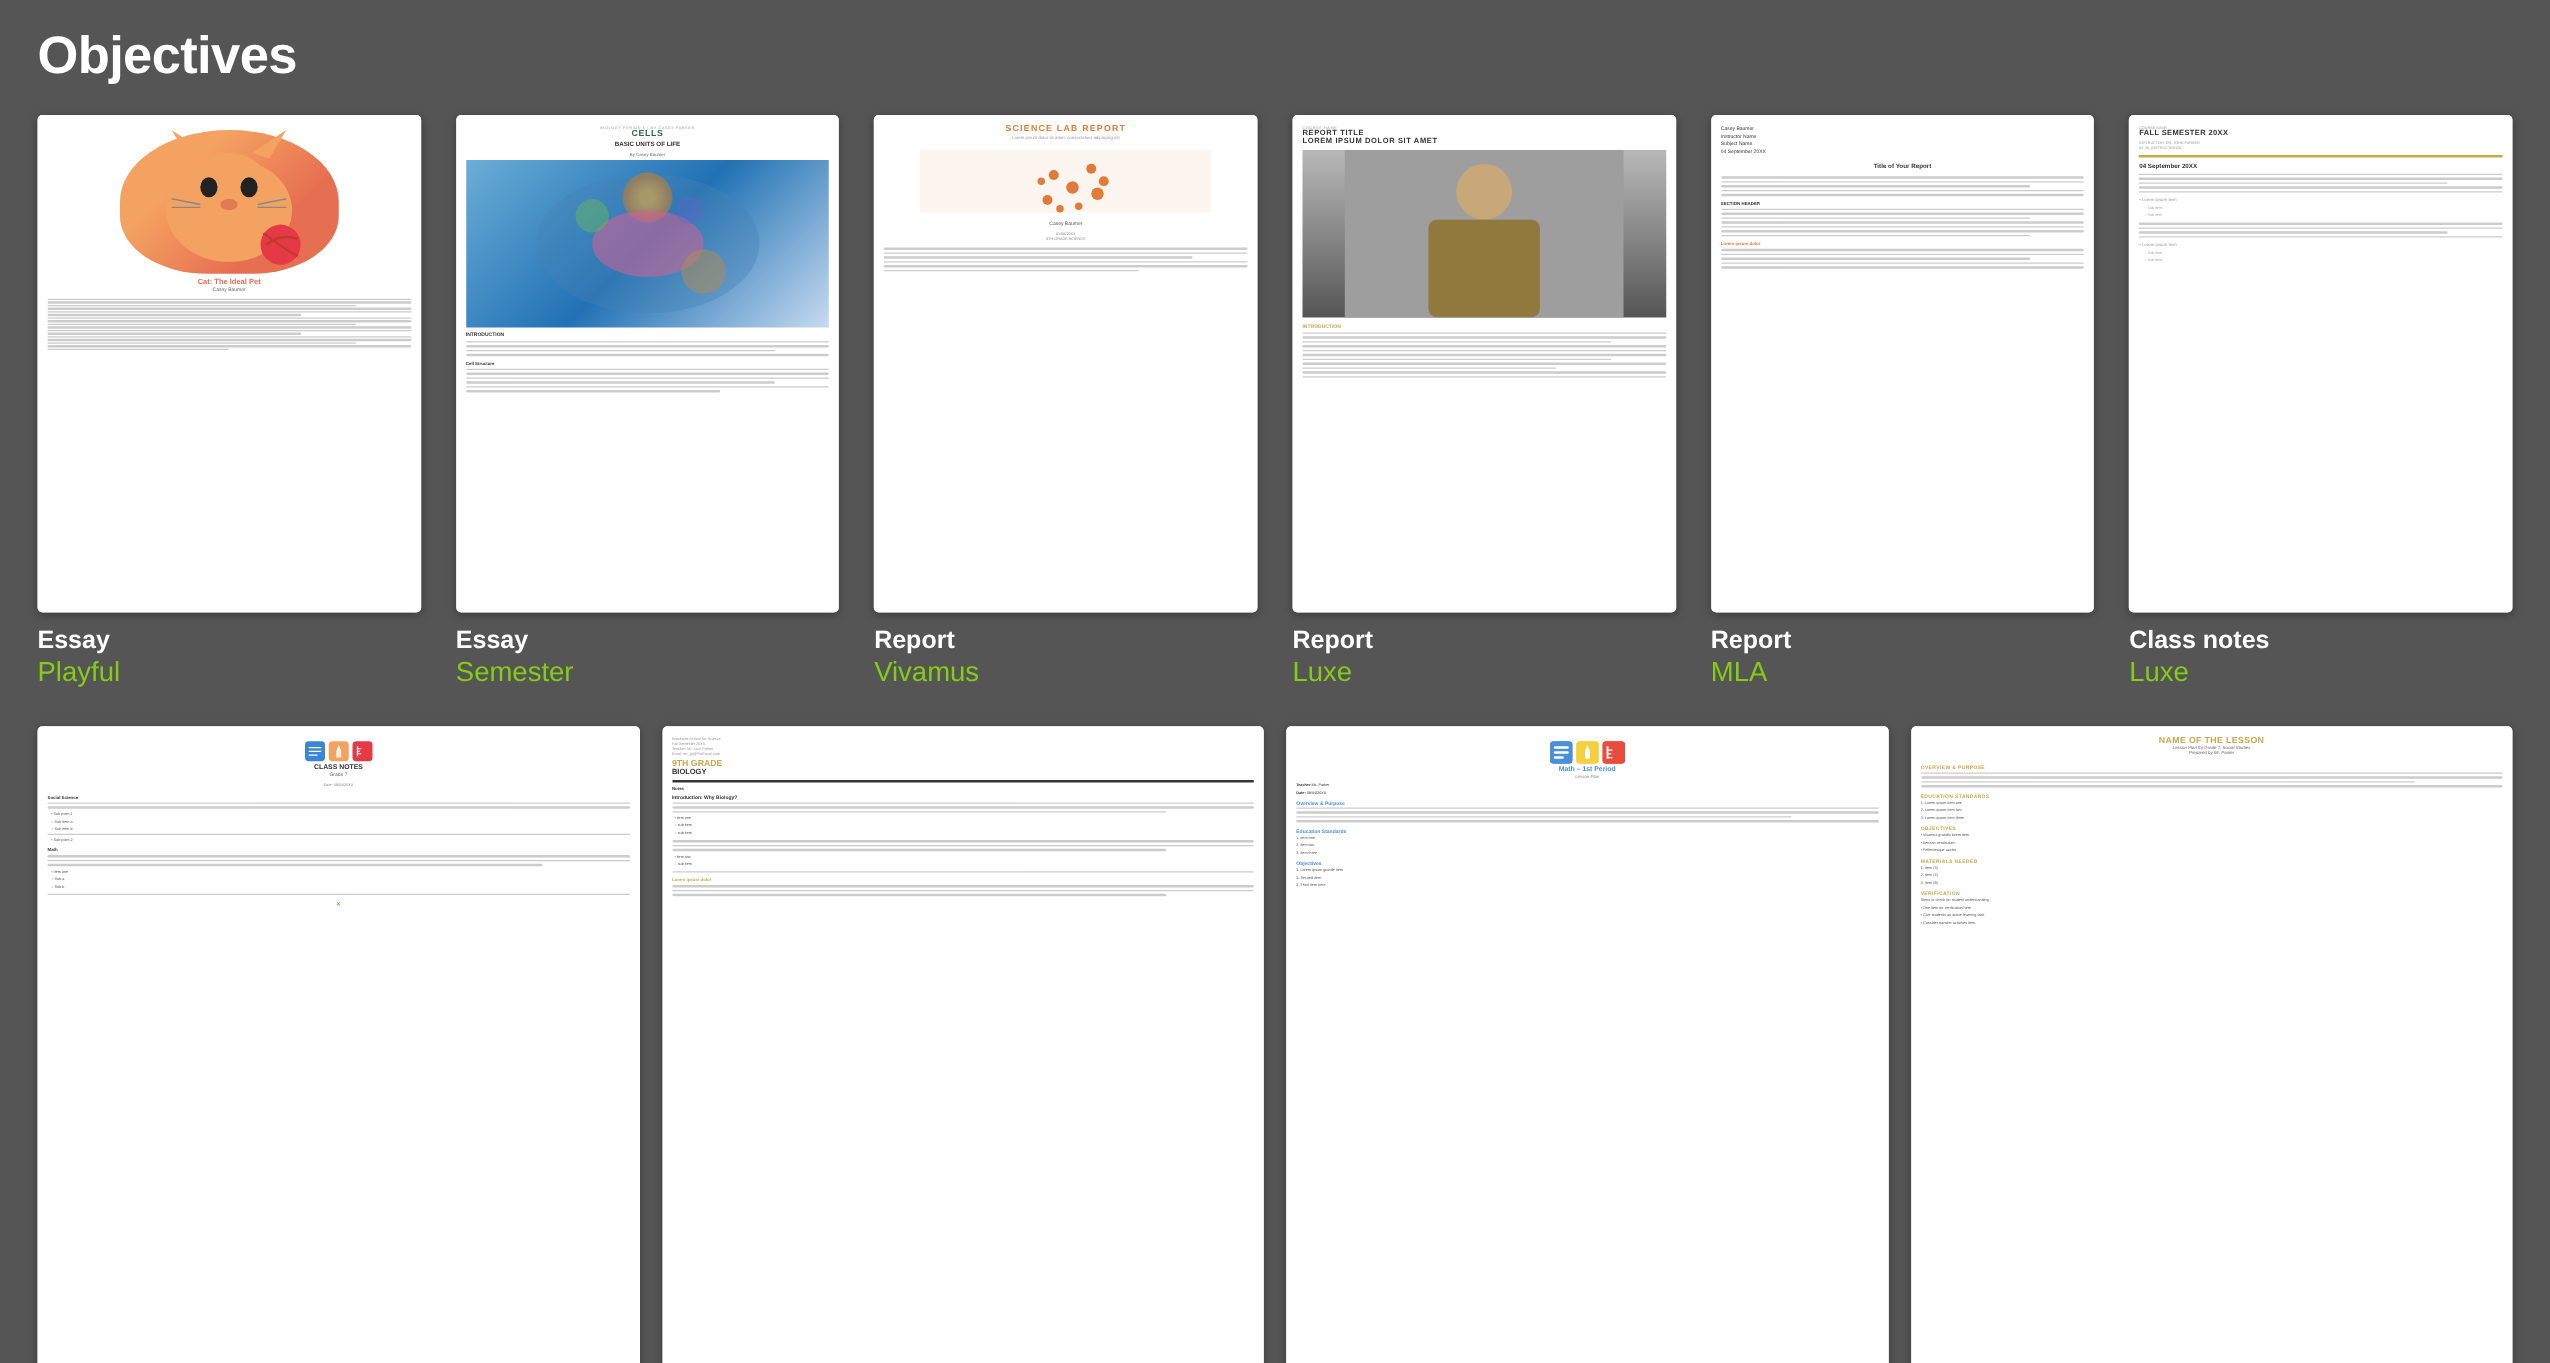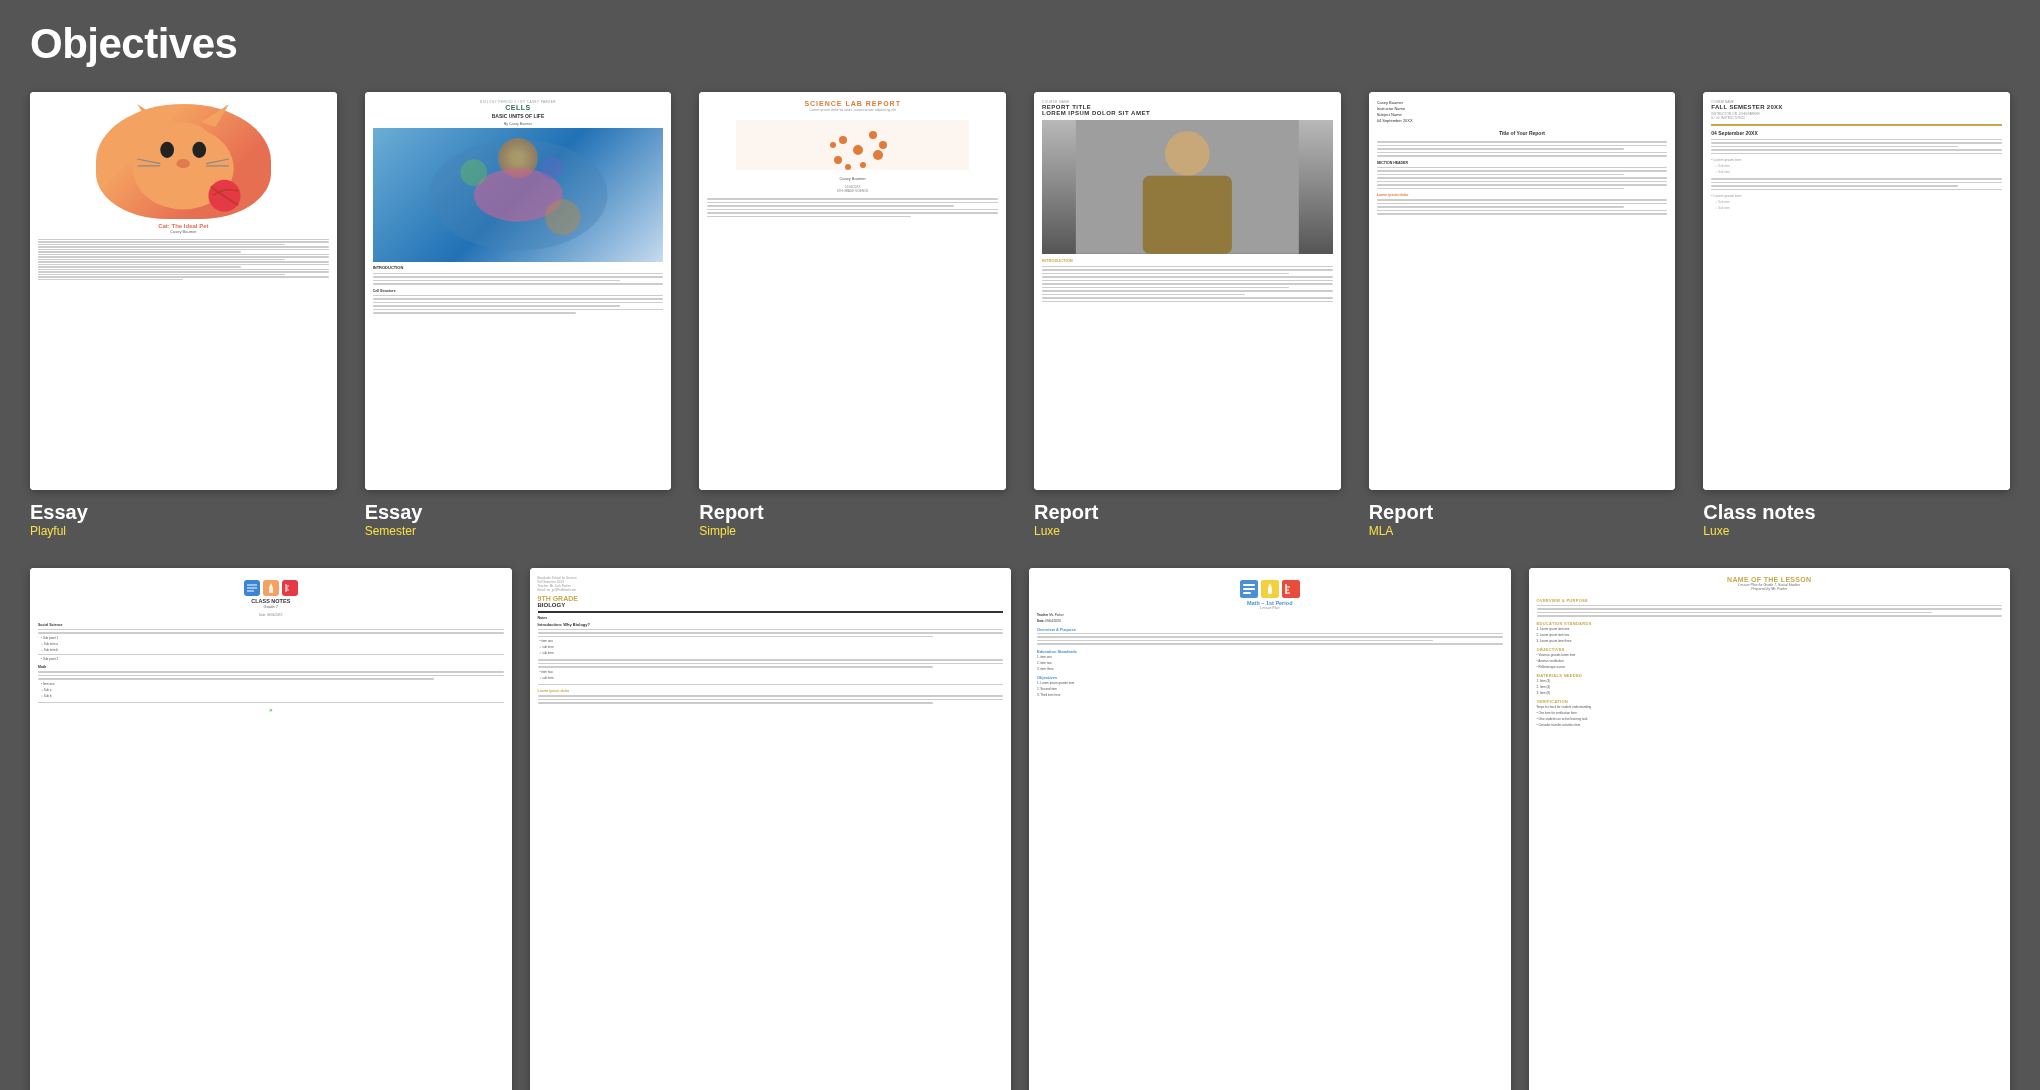--- a/index.html
+++ b/index.html
@@ -43,23 +43,23 @@
       box-shadow: 0 2px 8px rgba(0,0,0,0.3);
       margin-bottom: 10px;
     }
     .template-name {
       font-size: 20px;
       font-weight: 600;
       color: #ffffff;
       line-height: 1.2;
     }
     .template-subtype {
-      font-size: 12px;
+      font-size: 22px;
       font-weight: 400;
-      color: #fde047;
+      color: #84cc16;
       line-height: 1.3;
     }
 
     
     .thumb-inner {
       width: 100%;
       height: 100%;
       padding: 8px;
       display: flex;
       flex-direction: column;
@@ -467,21 +467,21 @@
         <div style="font-size:3px;text-align:center;color:#888;margin-bottom:4px;">6TH GRADE SCIENCE</div>
         <div class="text-line full"></div>
         <div class="text-line full"></div>
         <div class="text-line med"></div>
         <div class="text-line full"></div>
         <div class="text-line full"></div>
         <div class="text-line short"></div>
       </div>
     </div>
     <div class="template-name">Report</div>
-    <div class="template-subtype">Simple</div>
+    <div class="template-subtype">Vivamus</div>
   </div>
 
   <div class="template-item">
     <div class="template-thumbnail">
       <div class="thumb-inner report-luxe">
         <div class="rl-label">COURSE NAME</div>
         <div class="rl-title">REPORT TITLE<br>LOREM IPSUM DOLOR SIT AMET</div>
         <div class="rl-img">
           <svg width="100%" height="100%" viewBox="0 0 100 60" style="position:absolute;top:0;left:0;">
             <rect width="100" height="60" fill="#9e9e9e"></rect>

